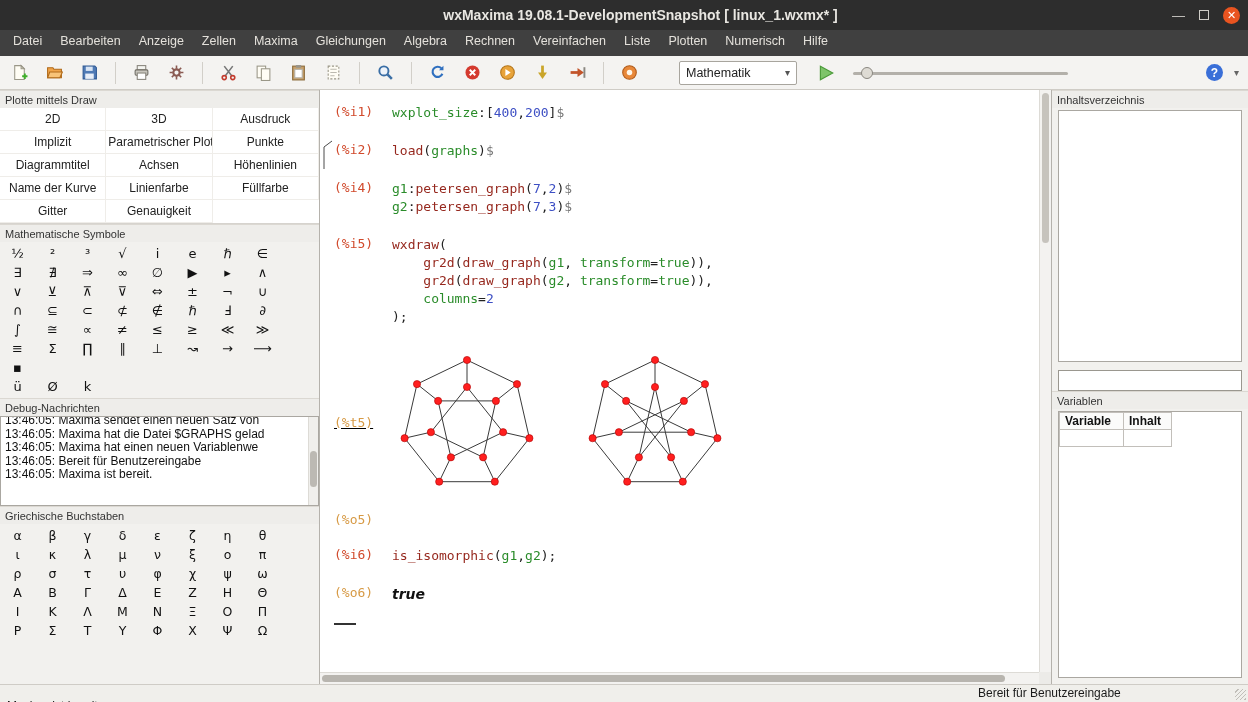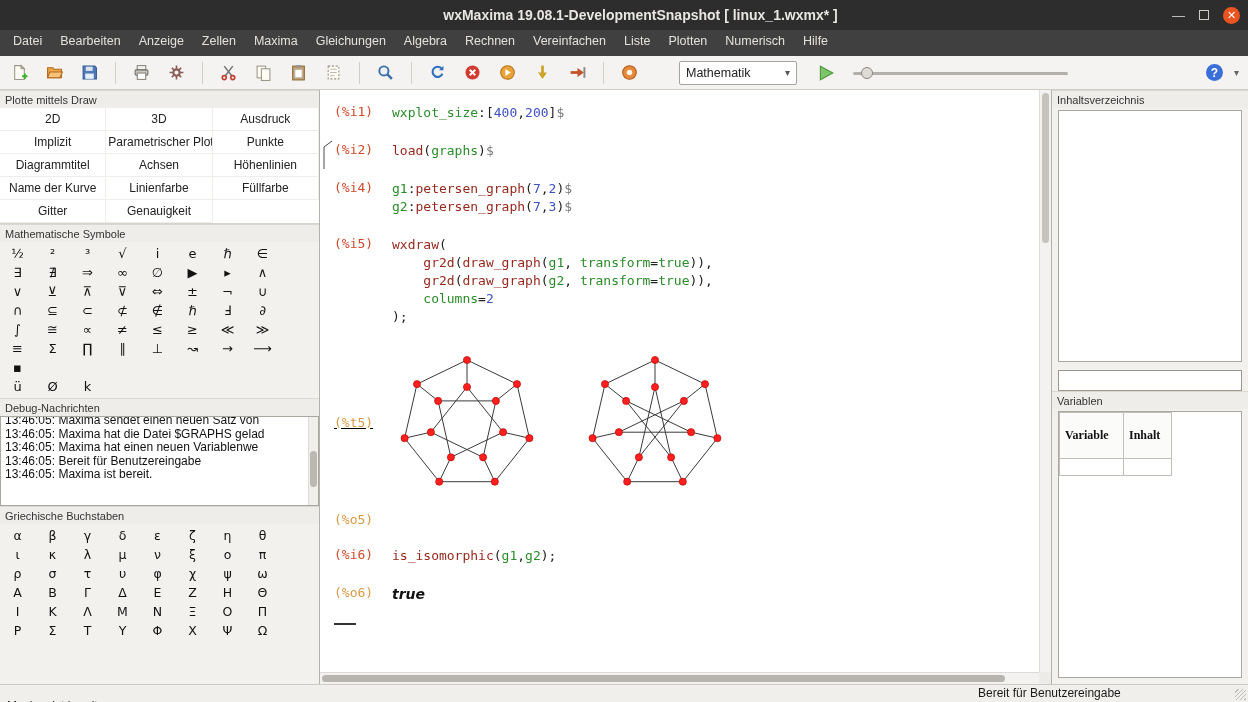--- a/index.html
+++ b/index.html
@@ -80,21 +80,21 @@
   .ws-hscroll { position:absolute; left:0; right:12px; bottom:0; height:12px; background:#f3f2f0; border-top:1px solid #dddbd6; }
   .ws-hscroll .thumb { position:absolute; left:2px; top:2px; bottom:2px; width:95%; background:#b8b5af; border-radius:5px; }
   .ws-corner { position:absolute; right:0; bottom:0; width:12px; height:12px; background:#ecebe8; }
 
   
   .sidebar-right { width:197px; flex:0 0 auto; border-left:1px solid #b5b2ac; background:#f2f1ee; display:flex; flex-direction:column; overflow:hidden; }
   .toc-box { background:#fff; border:1px solid #aaa7a1; height:252px; margin:2px 6px 0 6px; flex:0 0 auto; }
   .toc-input { margin:8px 6px 0 6px; height:21px; border:1px solid #9a978f; background:#fff; font-size:12px; padding:0 4px; flex:0 0 auto; }
   .vars-area { flex:1; background:#fff; border:1px solid #aaa7a1; margin:2px 6px 6px 6px; padding:0; overflow:hidden; }
   .vars-table { border-collapse:collapse; font-size:12px; }
-  .vars-table th { font-weight:bold; color:#111; border:1px solid #c2bfba; background:#fbfbfa; padding:15px 5px; text-align:left;font-family:Liberation Serif, serif; }
+  .vars-table th { font-weight:bold; color:#111; border:1px solid #c2bfba; background:#fbfbfa; padding:1px 5px; text-align:left; }
   .vars-table td { border:1px solid #c2bfba; height:17px; padding:0 5px; }
   .vars-table .c1 { width:64px; }
   .vars-table .c2 { width:48px; }
 
   
   .statusbar { height:18px; background:#f0efeb; border-top:1px solid #cfccc6; position:relative; flex:0 0 auto; font-size:12px; color:#1a1a1a; }
   .status-left { position:absolute; left:7px; top:14px; }
   .status-right { position:absolute; left:978px; top:1px; }
   .resize-grip { position:absolute; right:2px; bottom:2px; width:11px; height:11px;
                  background:repeating-linear-gradient(135deg, transparent 0 2px, #b5b2ac 2px 3px); opacity:.8; }

